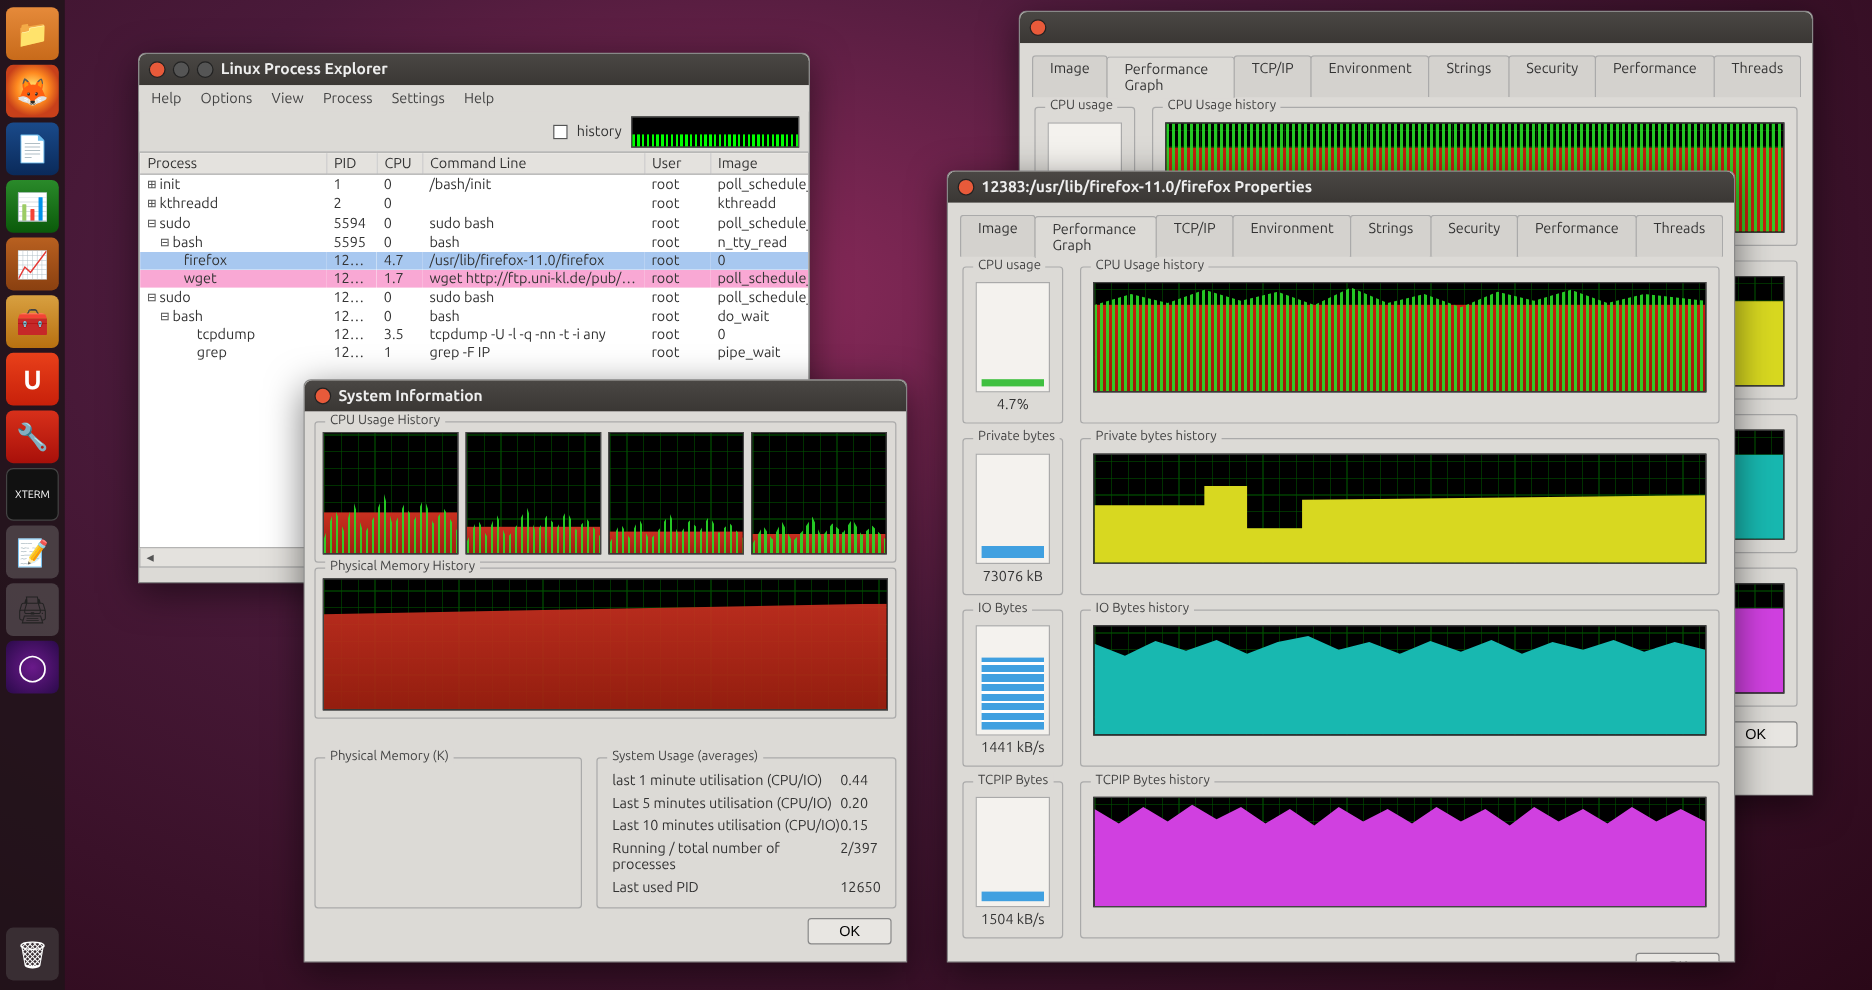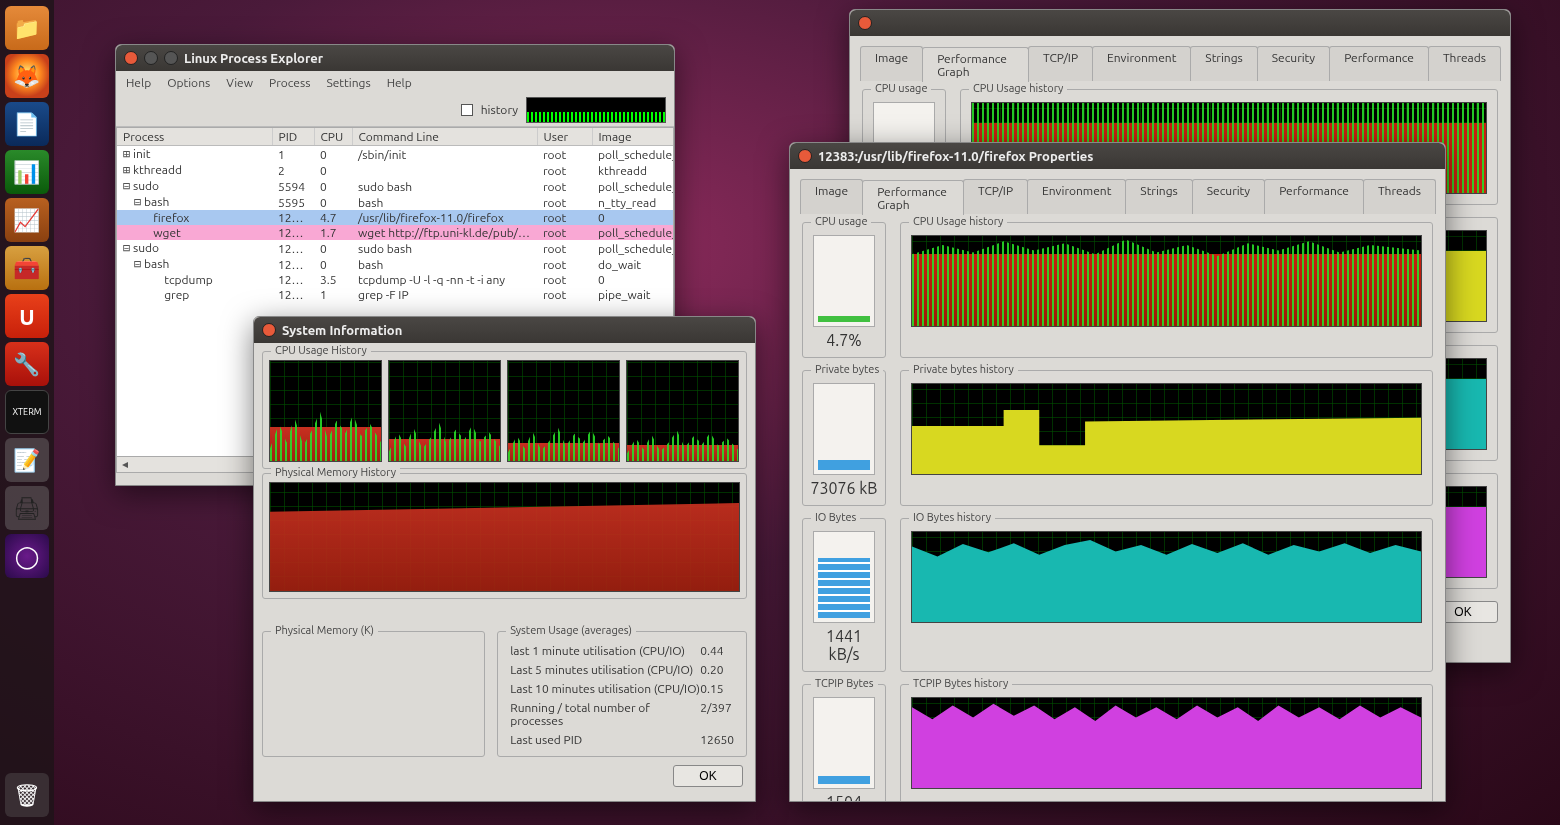--- a/index.html
+++ b/index.html
@@ -123,21 +123,21 @@
 #pp2 { left: 849px; top: 9px; width: 662px; height: 654px; z-index: 10; }
 #pp1 { left: 789px; top: 142px; width: 657px; height: 660px; z-index: 40; }
 .tabs { display: flex; gap: 0; padding: 6px 6px 0; }
 .tab { padding: 4px 14px; border: 1px solid #aaa; border-bottom: none; font-size:12px;
        border-radius: 3px 3px 0 0; background: #d4d2ce; margin-right: -1px; }
 .tab.active { background: #dcdad6; position: relative; top: 1px; }
 .metric-row { display:flex; gap:6px; margin:4px; }
 .gauge { width: 84px; }
 .gauge .box { height: 92px; border:1px solid #aaa; background:#f4f2ee; position:relative; margin:4px; }
 .gauge .box .lvl { position:absolute; left:4px; right:4px; bottom:4px; height:12px; }
-.gauge .val { text-align:center; font-size:16px; padding-bottom:2px; }
+.gauge .val { text-align:center; font-size:12px; padding-bottom:2px; }
 .hist { flex:1; }
 .hist .graph { height: 92px; margin:4px; }
 
 #pp1 .m-cpu .graph .fill { height:72px; background:linear-gradient(#c82010,#a01808); }
 #pp1 .m-cpu .graph .spikes { height:92px;
   clip-path: polygon(0 22%, 6% 12%, 12% 20%, 18% 8%, 24% 18%, 30% 10%, 36% 22%, 42% 6%, 48% 20%, 54% 12%, 60% 24%, 66% 10%, 72% 18%, 78% 8%, 84% 20%, 90% 12%, 100% 18%, 100% 100%, 0 100%); }
 #pp1 .m-pb .graph .fill { height:64px; background:#d8d820;
   clip-path: polygon(0 25%, 18% 25%, 18% 0, 25% 0, 25% 55%, 34% 55%, 34% 18%, 100% 12%, 100% 100%, 0 100%); }
 #pp1 .m-io .graph .fill { height:82px; background:#18b8b0;
   clip-path: polygon(0 8%, 5% 20%, 10% 5%, 15% 15%, 20% 4%, 25% 18%, 30% 6%, 35% 0%, 40% 14%, 45% 6%, 50% 18%, 55% 5%, 60% 16%, 65% 4%, 70% 18%, 75% 6%, 80% 14%, 85% 4%, 90% 16%, 95% 6%, 100% 14%, 100% 100%, 0 100%); }
@@ -291,21 +291,21 @@
             <th>User</th>
             <th>Image</th>
             <th>#thread</th>
           </tr>
         </thead>
       <tbody id="pe-body">
           <tr>
             <td><span class="tree-toggle">⊞</span> init</td>
             <td>1</td>
             <td>0</td>
-            <td>/sbin/init</td>
+            <td>/bash/init</td>
             <td>root</td>
             <td>poll_schedule_timeout</td>
             <td>1</td>
           </tr>
           <tr>
             <td><span class="tree-toggle">⊞</span> kthreadd</td>
             <td>2</td>
             <td>0</td>
             <td></td>
             <td>root</td>

